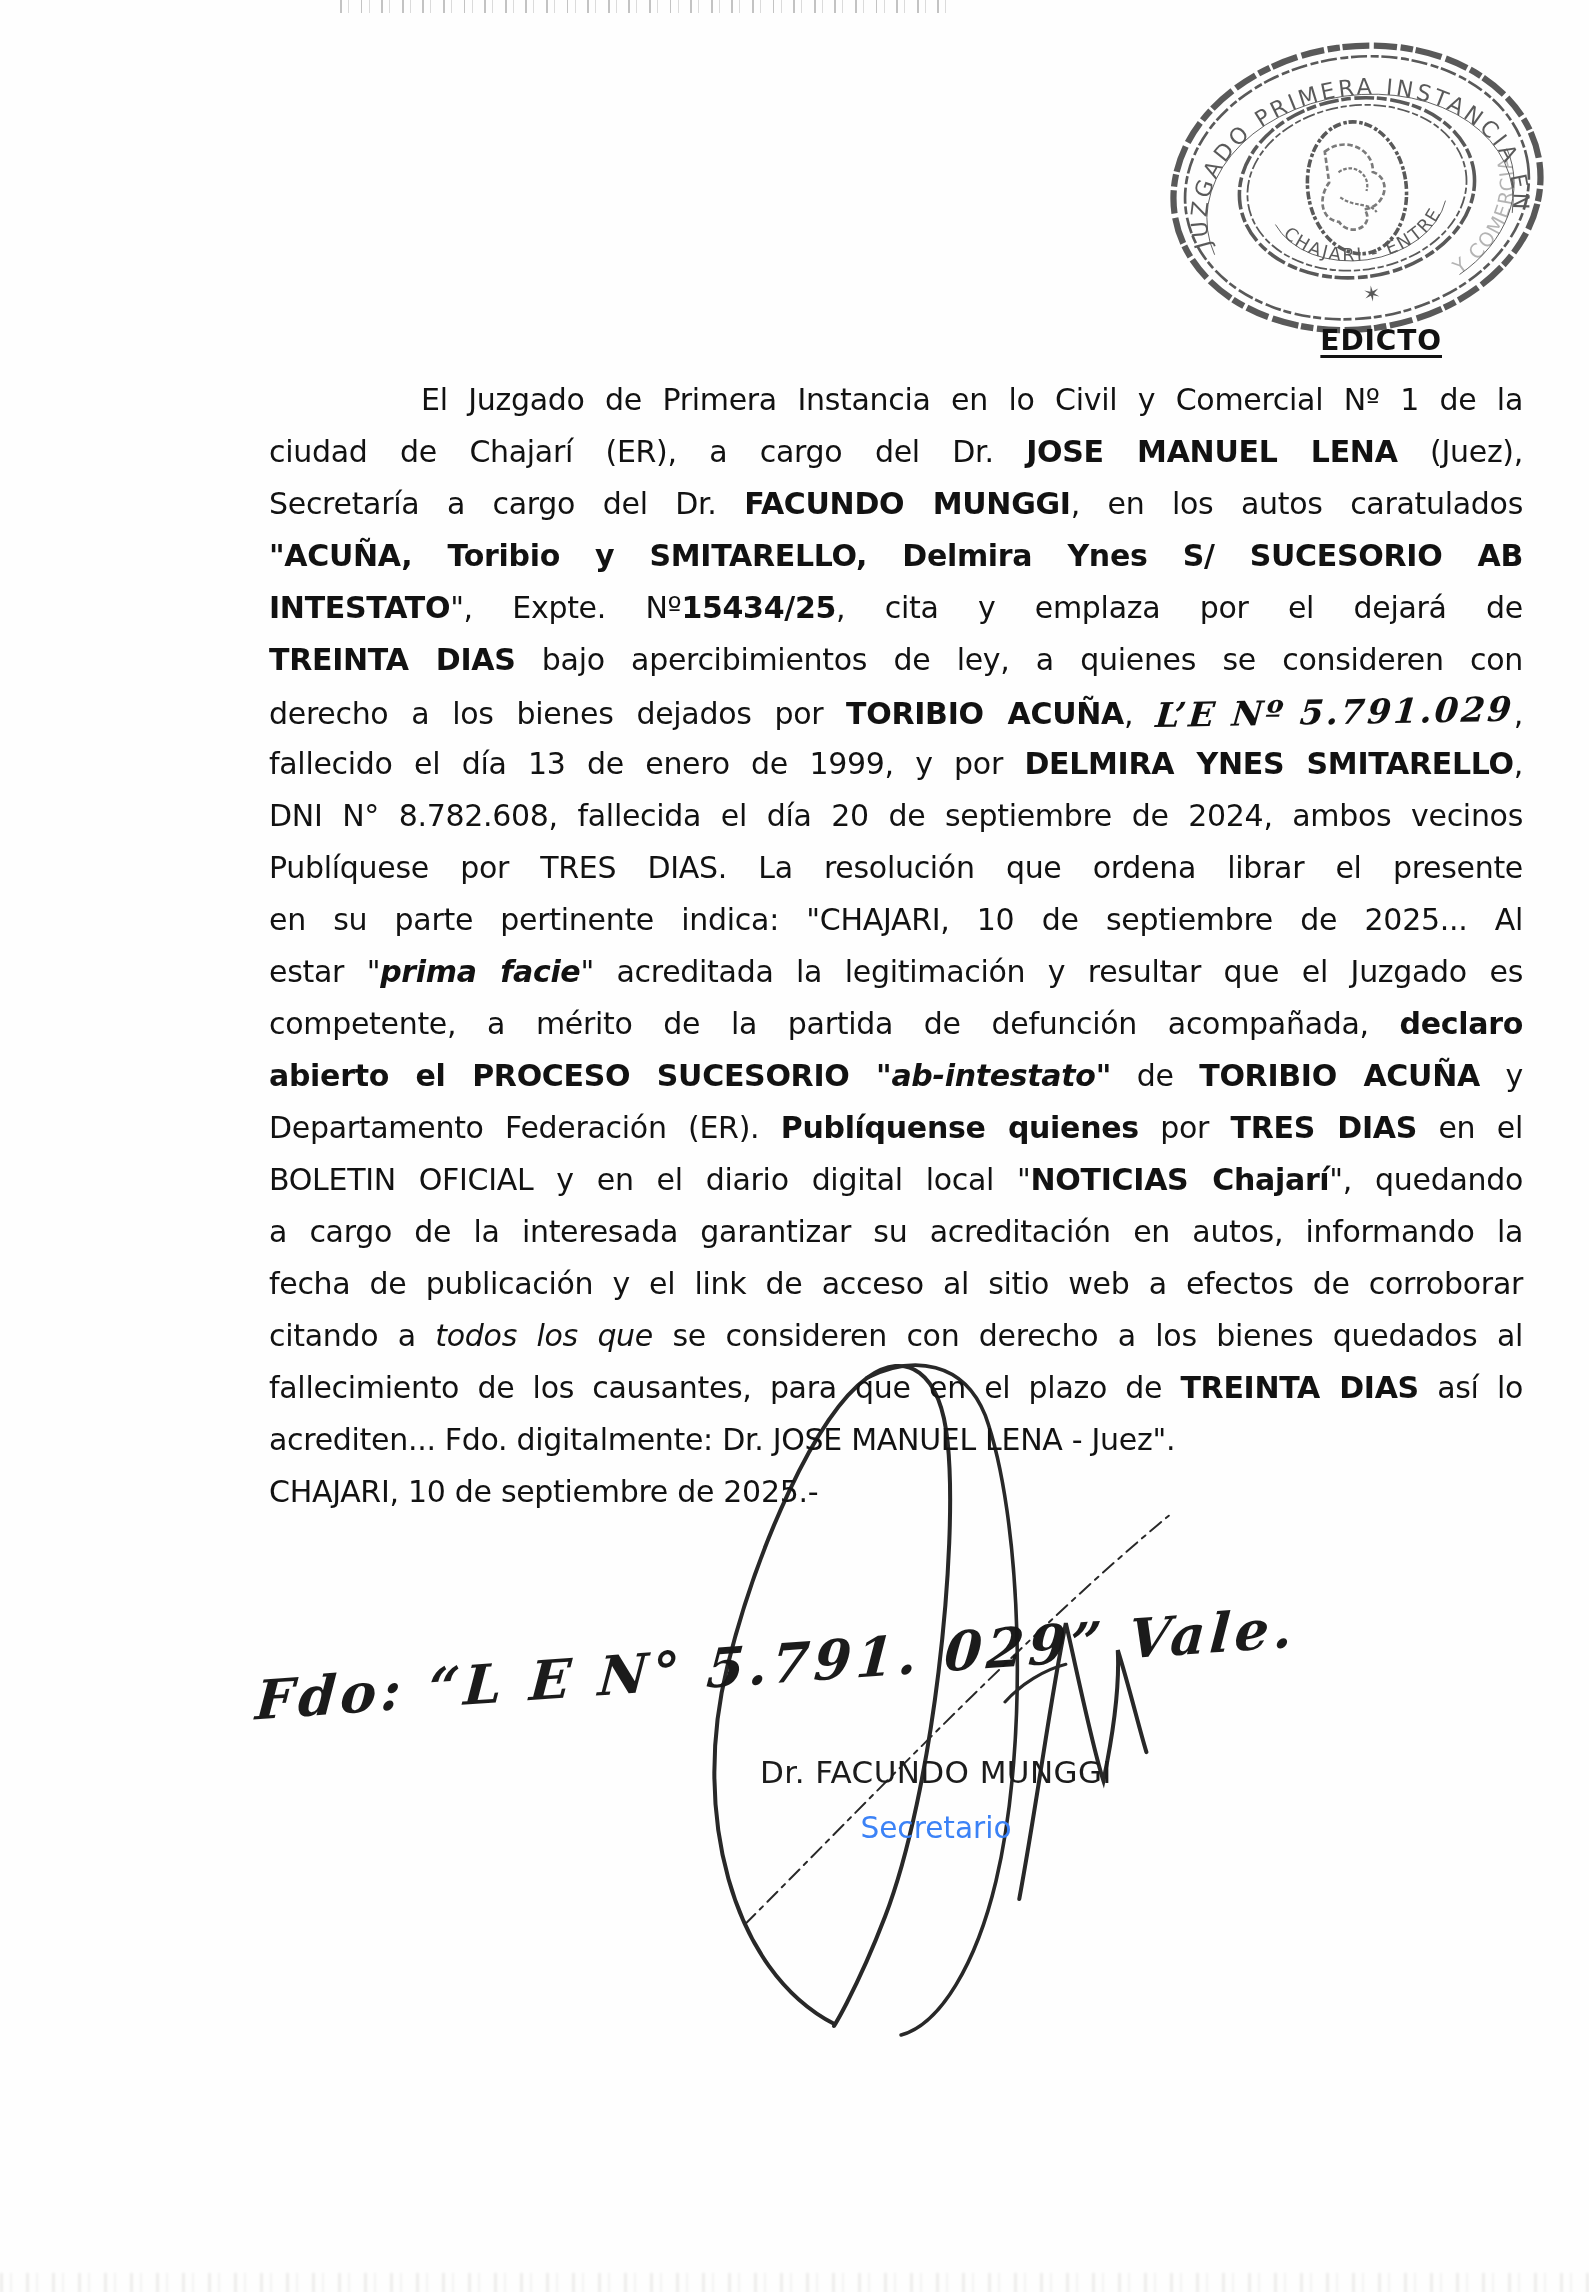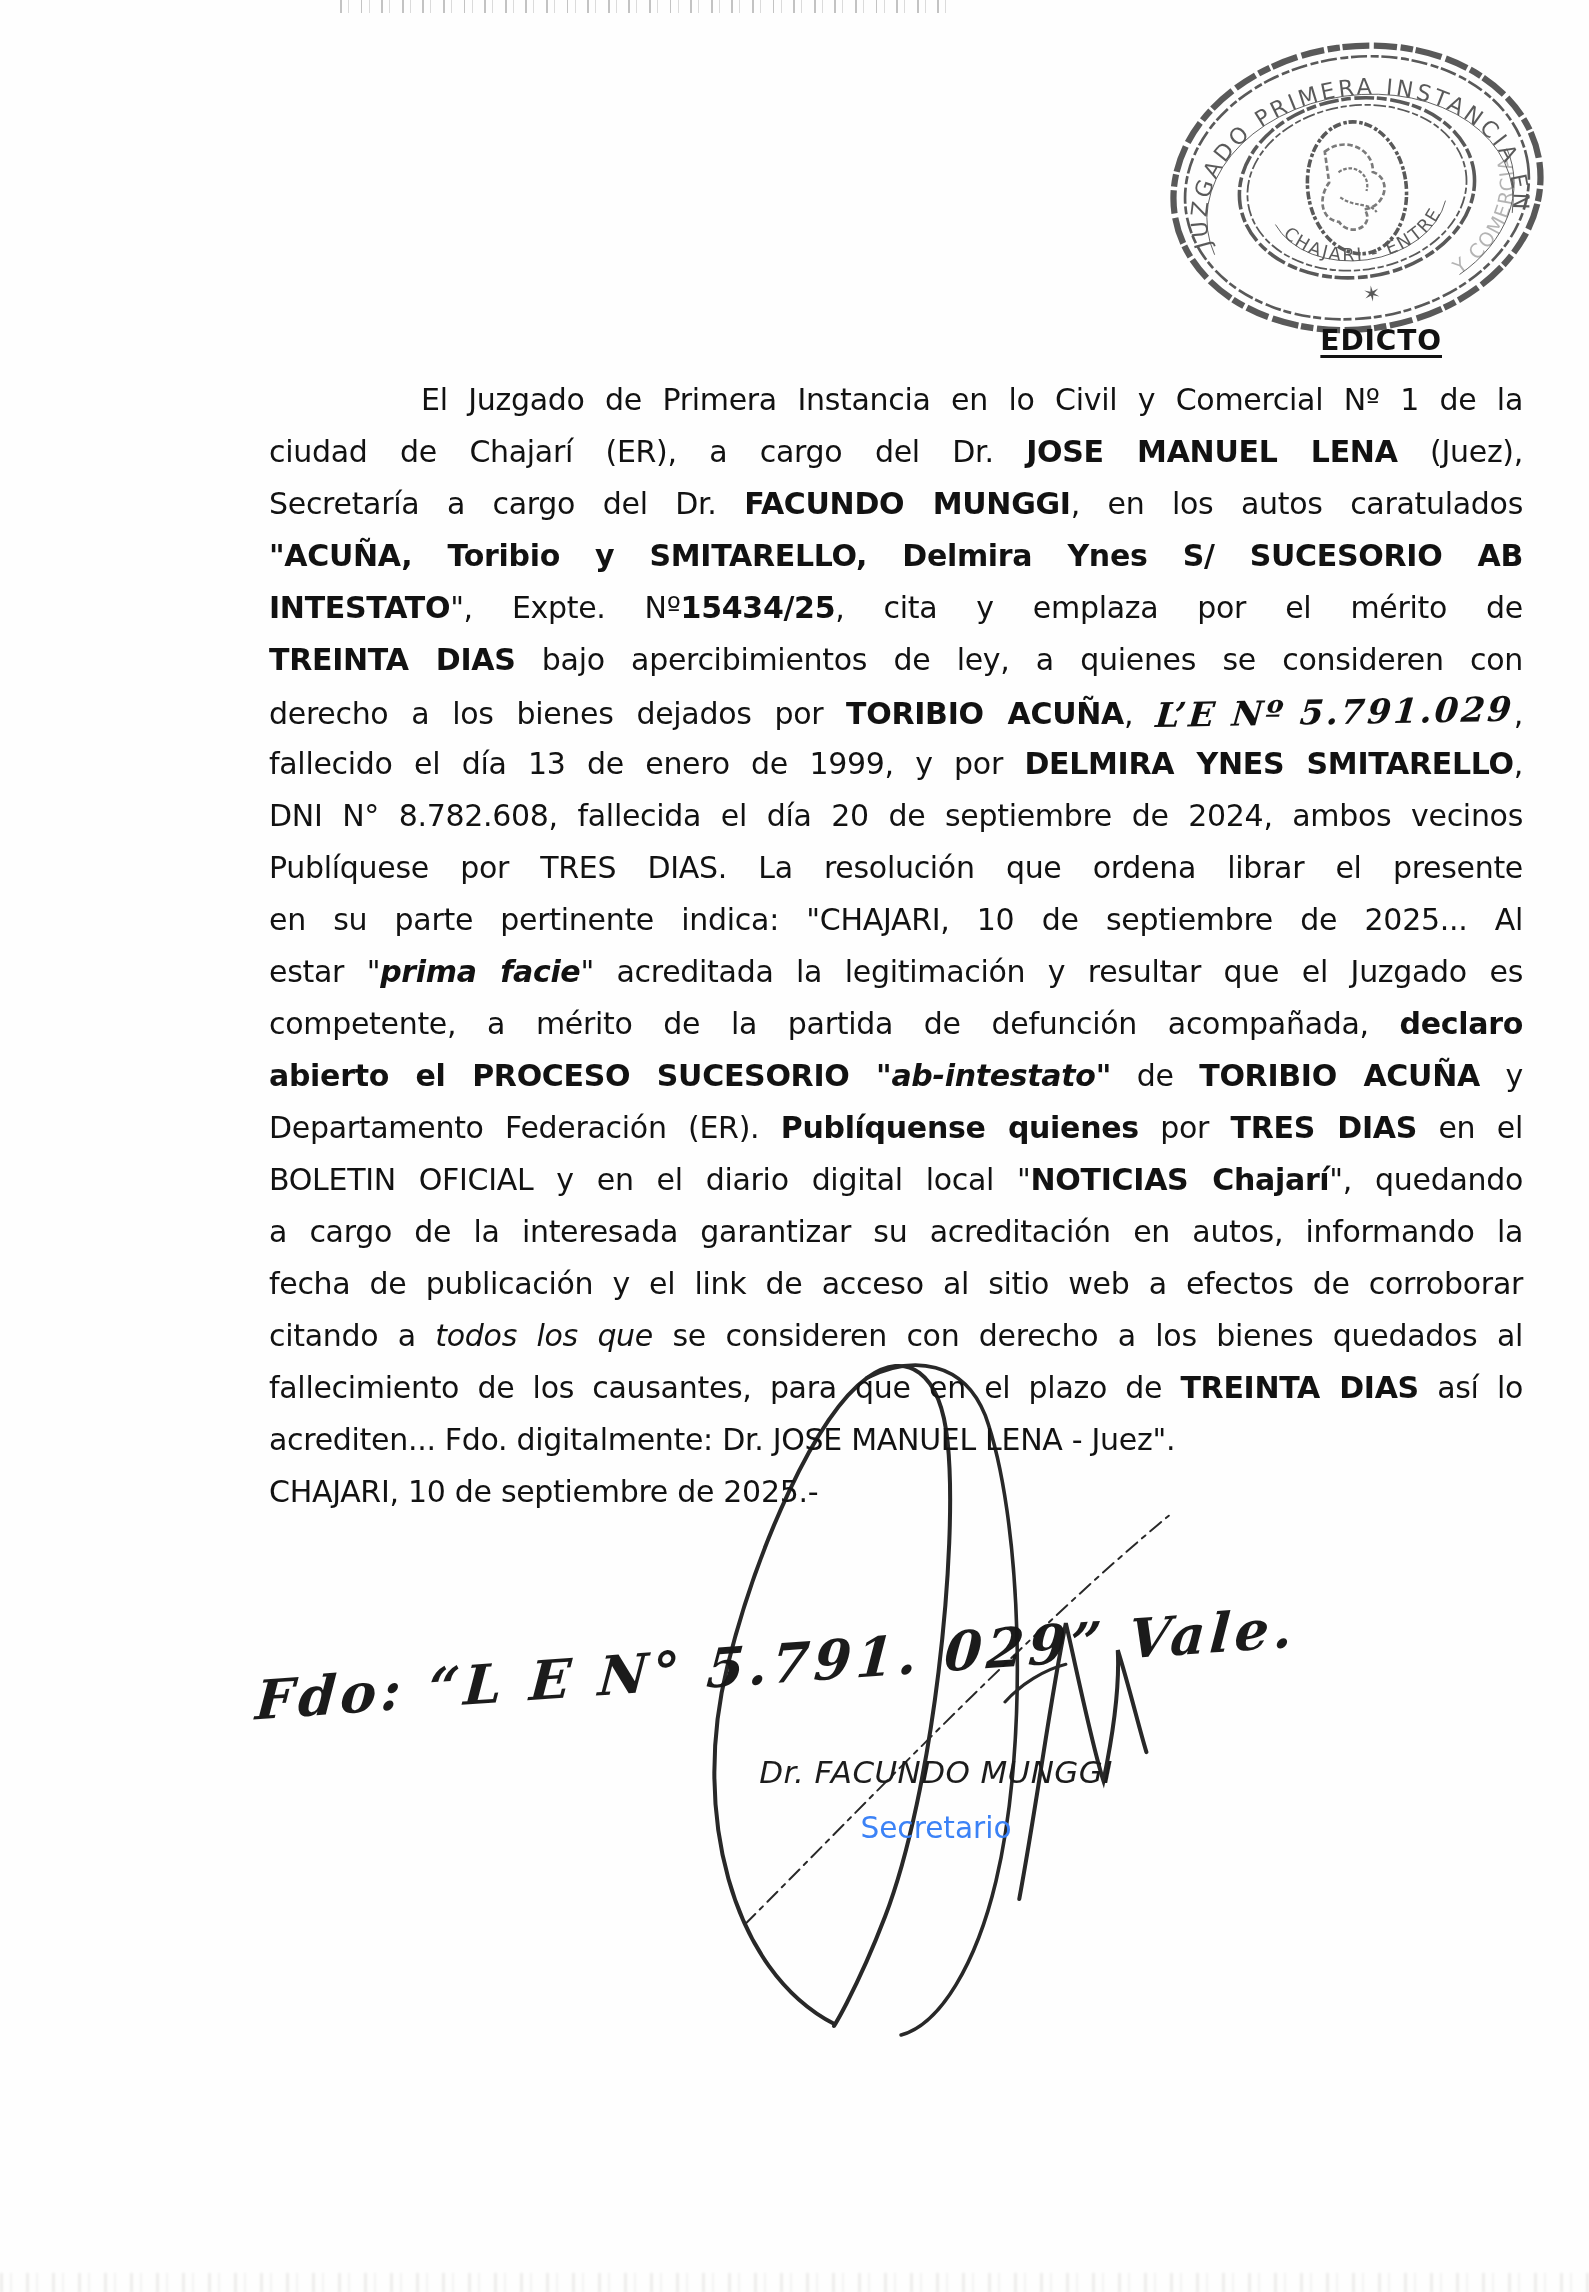--- a/index.html
+++ b/index.html
@@ -51,21 +51,21 @@
     font-family:"DejaVu Serif", serif;
     font-style:italic;font-weight:bold;
     font-size:54px;letter-spacing:4.5px;
     color:#1b1b1b;
     transform:rotate(-4deg) skewX(-8deg);
     transform-origin:left top;
     white-space:nowrap;
   }
   .sig-name{
     position:absolute;left:748px;top:1754px;width:376px;
-    font-size:31px;text-align:center;letter-spacing:0.4px;color:#1c1c1c;font-style:italic;
+    font-size:31px;text-align:center;letter-spacing:0.4px;color:#1c1c1c;
   }
   .sig-role{
     position:absolute;left:748px;top:1811px;width:376px;
     font-size:29.6px;text-align:center;color:#3b82f6;
   }
   .sig-svg{position:absolute;left:645px;top:1308px;}
   .stamp-svg{position:absolute;left:1133px;top:25px;}
 </style>
 </head>
 <body>
@@ -104,21 +104,21 @@
     </g>
   </svg>
 
   <div class="title">EDICTO</div>
 
   <div class="body-text">
       <div class="line ind"><span>El Juzgado de Primera Instancia en lo Civil y Comercial Nº 1 de la</span></div>
       <div class="line"><span>ciudad de Chajarí (ER), a cargo del Dr. </span><span class="b">JOSE MANUEL LENA</span><span> (Juez),</span></div>
       <div class="line"><span>Secretaría a cargo del Dr. </span><span class="b">FACUNDO MUNGGI</span><span>, en los autos caratulados</span></div>
       <div class="line"><span class="b">"ACUÑA, Toribio y SMITARELLO, Delmira Ynes S/ SUCESORIO AB</span></div>
-      <div class="line"><span class="b">INTESTATO</span><span>", Expte. Nº</span><span class="b">15434/25</span><span>, cita y emplaza por el mérito de</span></div>
+      <div class="line"><span class="b">INTESTATO</span><span>", Expte. Nº</span><span class="b">15434/25</span><span>, cita y emplaza por el dejará de</span></div>
       <div class="line"><span class="b">TREINTA DIAS</span><span> bajo apercibimientos de ley, a quienes se consideren con</span></div>
       <div class="line"><span>derecho a los bienes dejados por </span><span class="b">TORIBIO ACUÑA</span><span>, </span><span class="hw">L’E Nº 5.791.029</span><span>,</span></div>
       <div class="line"><span>fallecido el día 13 de enero de 1999, y por </span><span class="b">DELMIRA YNES SMITARELLO</span><span>,</span></div>
       <div class="line"><span>DNI N° 8.782.608, fallecida el día 20 de septiembre de 2024, ambos vecinos</span></div>
       <div class="line"><span>Publíquese por TRES DIAS. La resolución que ordena librar el presente</span></div>
       <div class="line"><span>en su parte pertinente indica: "CHAJARI, 10 de septiembre de 2025... Al</span></div>
       <div class="line"><span>estar "</span><span class="b i">prima facie</span><span>" acreditada la legitimación y resultar que el Juzgado es</span></div>
       <div class="line"><span>competente, a mérito de la partida de defunción acompañada, </span><span class="b">declaro</span></div>
       <div class="line"><span class="b">abierto el PROCESO SUCESORIO </span><span class="b">"</span><span class="b i">ab-intestato</span><span class="b">"</span><span> de </span><span class="b">TORIBIO ACUÑA</span><span> y</span></div>
       <div class="line"><span>Departamento Federación (ER). </span><span class="b">Publíquense quienes</span><span> por </span><span class="b">TRES DIAS</span><span> en el</span></div>

